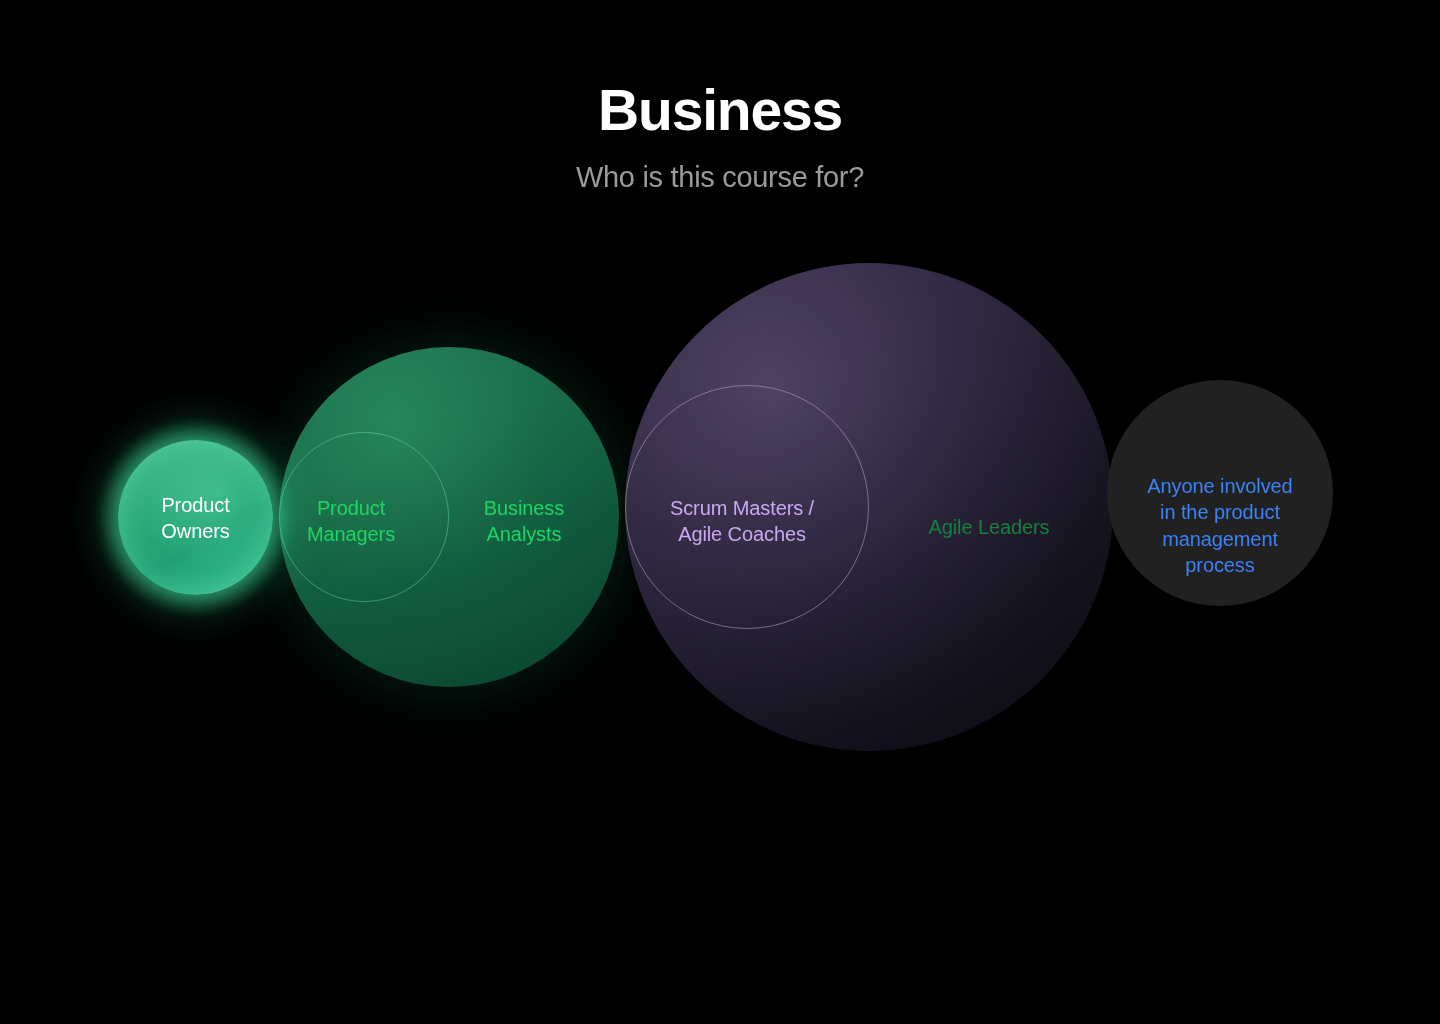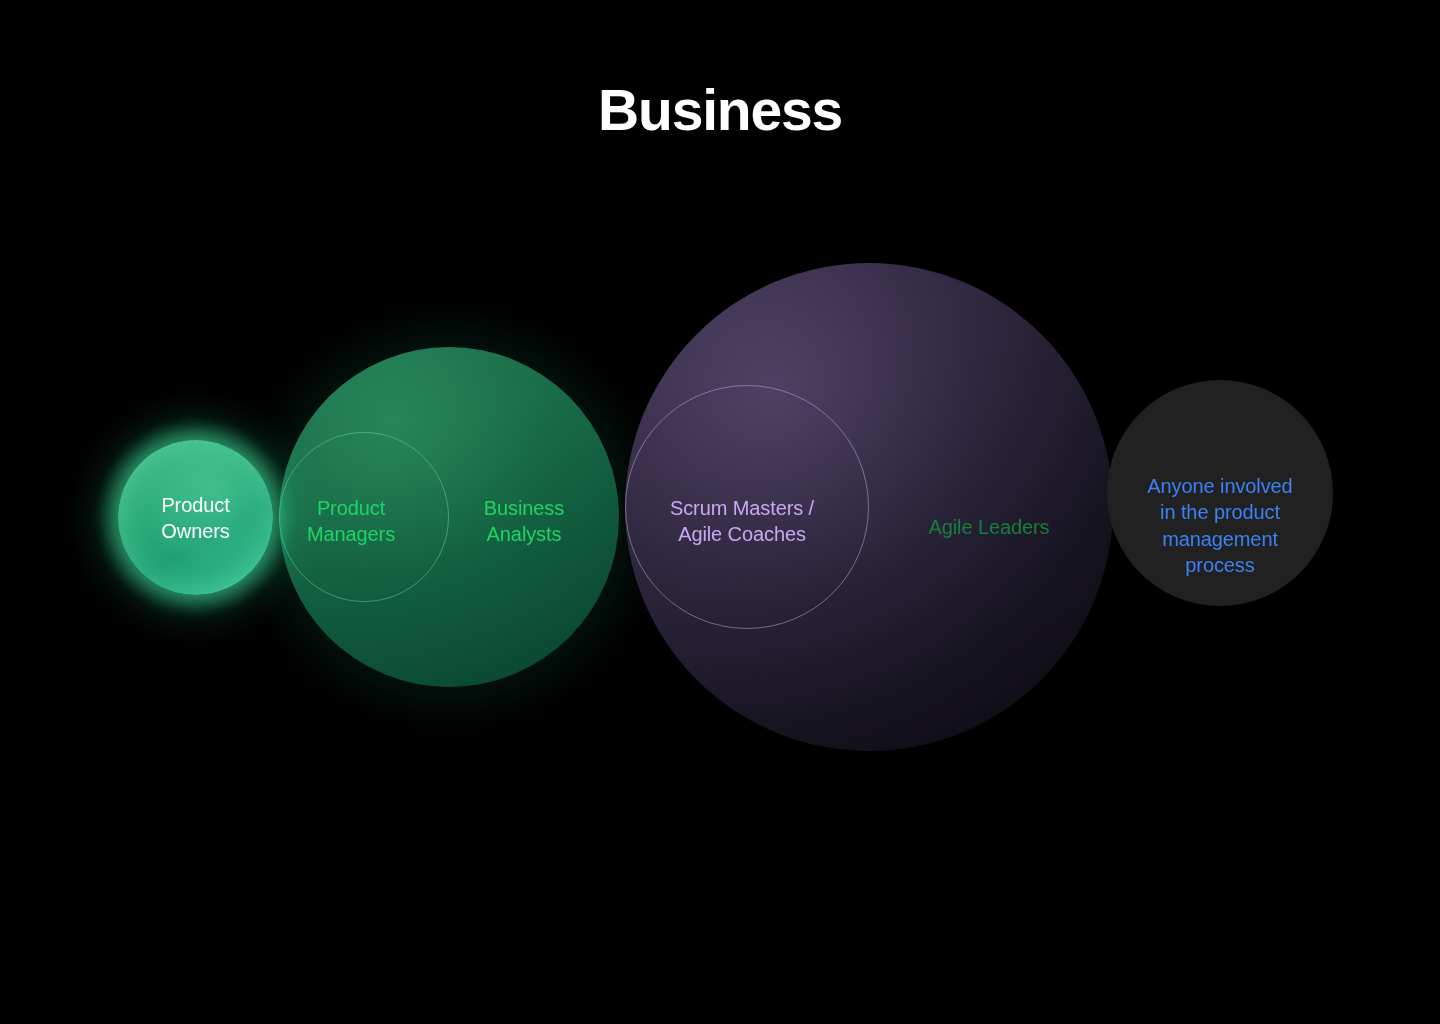--- a/index.html
+++ b/index.html
@@ -239,13 +239,14 @@
   <div class="c-label" id="label-agile-leaders">Agile Leaders</div>
 
   <div class="c-label" id="label-anyone-involved">Anyone involved
 in the product
 management
 process</div>
 </div>
 
 <div id="header">
   <h1 id="page-title">Business</h1>
+  <div id="page-subtitle">Who is this course for?</div>
 </div>
 
 </body></html>

